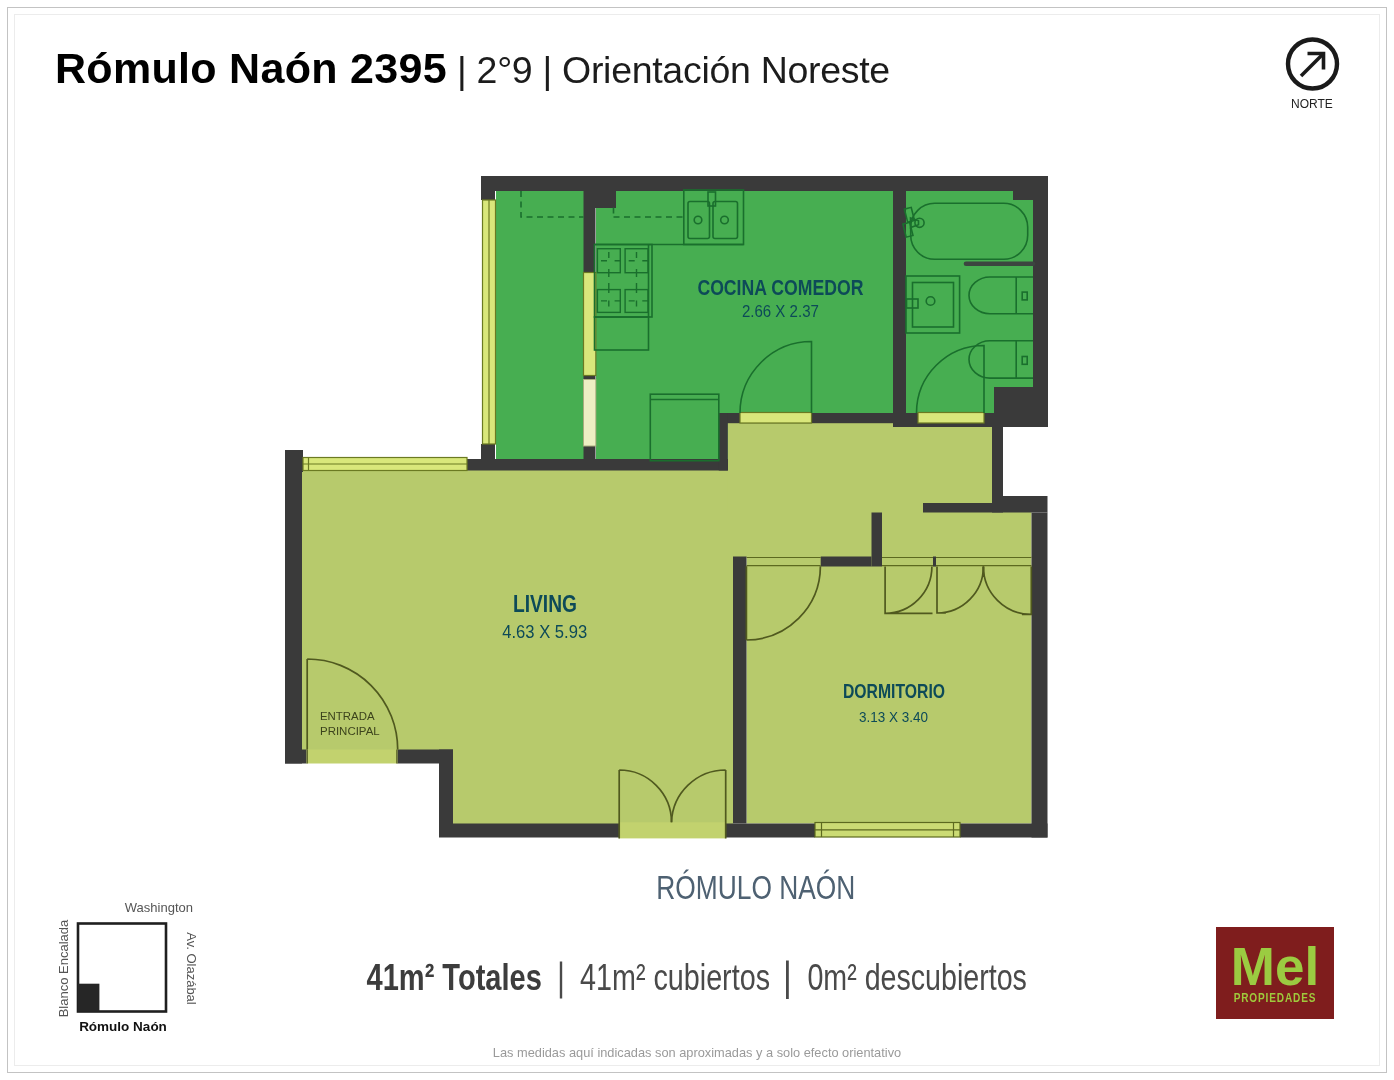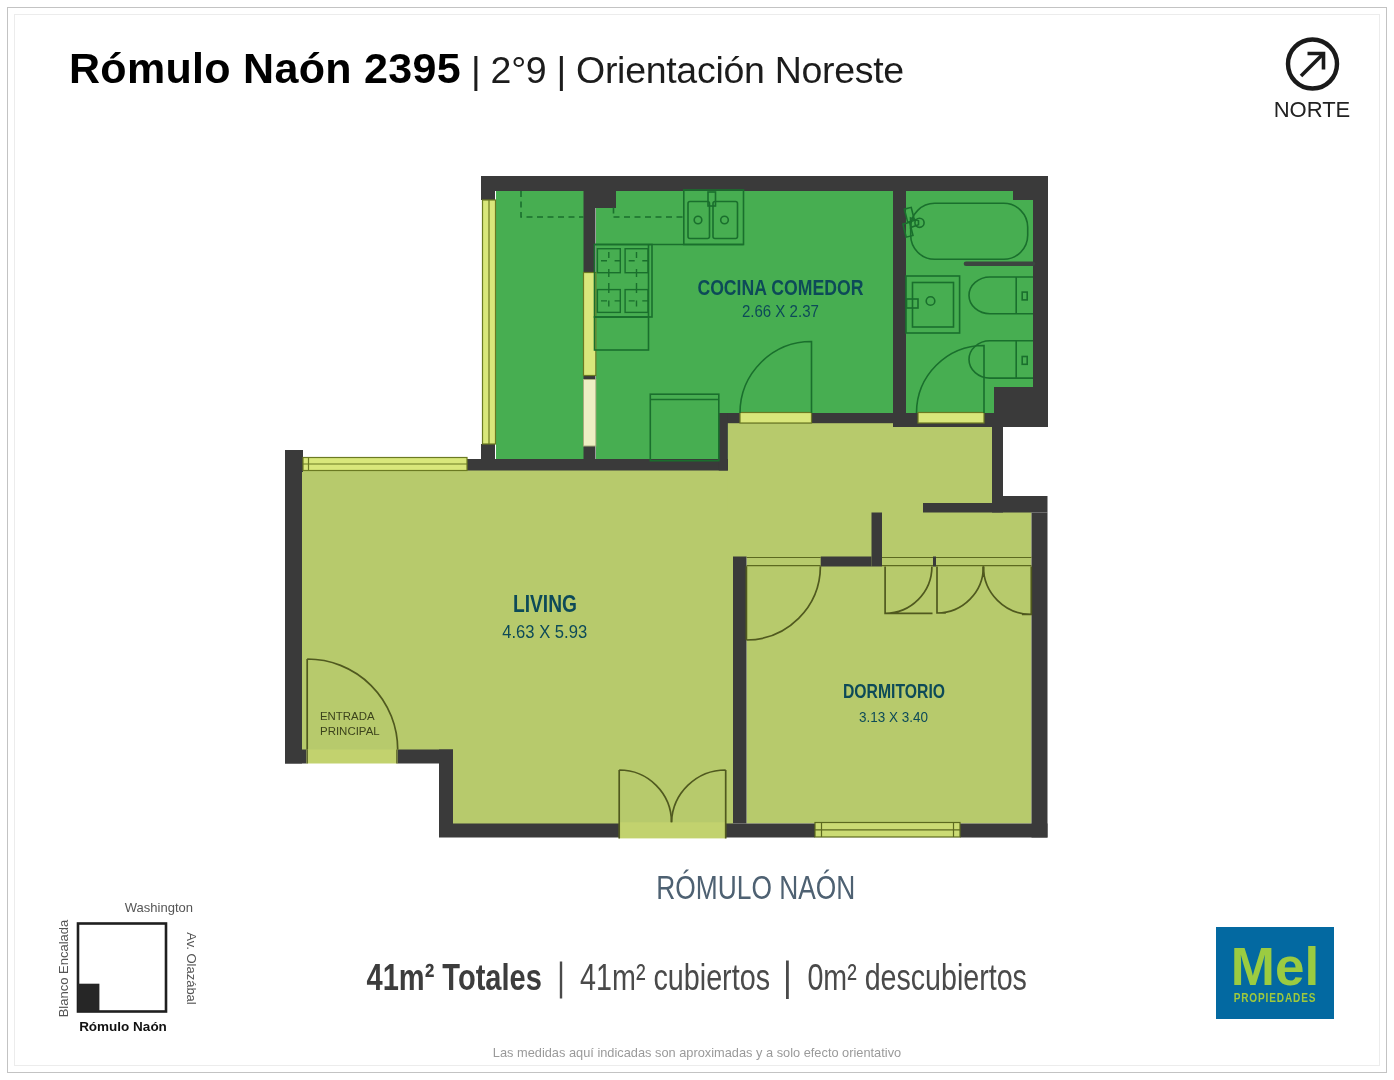--- a/index.html
+++ b/index.html
@@ -7,31 +7,31 @@
        font-family:"Liberation Sans", sans-serif;}
   .abs{position:absolute;}
 </style>
 </head>
 <body>
 
 <div class="abs" style="left:7px;top:7px;width:1378px;height:1064px;border:1px solid #c3c3c3;"></div>
 
 <div class="abs" style="left:14px;top:14px;width:1364px;height:1050px;border:1px solid #ececec;"></div>
 
-<div class="abs" style="left:69px;top:44px;white-space:nowrap;">
+<div class="abs" style="left:55px;top:44px;white-space:nowrap;">
   <span style="font-weight:bold;font-size:43px;letter-spacing:0.3px;color:#000;">Rómulo Naón 2395</span><span style="font-size:37.5px;letter-spacing:-0.3px;color:#1c1c1c;"> | 2°9 | Orientación Noreste</span>
 </div>
 
 <svg class="abs" style="left:1282px;top:33px;" width="62" height="62" viewBox="0 0 62 62">
   <circle cx="30.5" cy="31" r="24.5" fill="none" stroke="#1a1a1a" stroke-width="4.4"></circle>
   <line x1="19" y1="43" x2="40" y2="22" stroke="#1a1a1a" stroke-width="3.6"></line>
   <polyline points="25.5,20.5 41.5,20.5 41.5,36.5" fill="none" stroke="#1a1a1a" stroke-width="3.6"></polyline>
 </svg>
 
-<div class="abs" style="left:1262px;top:97px;width:100px;text-align:center;font-size:22px;color:#222;">NORTE</div>
+<div class="abs" style="left:1262px;top:97px;width:100px;text-align:center;font-size:12px;color:#222;">NORTE</div>
 
 <svg class="abs" style="left:0;top:0;" width="1394" height="1080" viewBox="0 0 1394 1080">
   <g>
 
   <rect x="496" y="188" width="88" height="272" fill="#47ae51"></rect>
 
   <polygon points="596,188 893,188 893,413 727.8,413 727.8,460 596,460" fill="#47ae51"></polygon>
 
   <polygon points="906,191 1013,191 1013,200 1033,200 1033,387 994,387 994,413 906,413" fill="#47ae51"></polygon>
 
@@ -273,18 +273,18 @@
 <svg class="abs" style="left:0;top:930px;" width="1394" height="90" viewBox="0 0 1394 90">
   <g font-family="Liberation Sans, sans-serif">
     <text x="366.5" y="59.5" font-size="37" font-weight="bold" fill="#3d3d3d" textLength="175.4" lengthAdjust="spacingAndGlyphs">41m² Totales</text>
     <rect x="559.8" y="31.5" width="2.4" height="37" fill="#4a4a4a"></rect>
     <text x="580" y="59.5" font-size="37" fill="#4a4a4a" textLength="190" lengthAdjust="spacingAndGlyphs">41m² cubiertos</text>
     <rect x="786" y="30.5" width="2.8" height="38.5" fill="#4a4a4a"></rect>
     <text x="807.4" y="59.5" font-size="37" fill="#4a4a4a" textLength="219.5" lengthAdjust="spacingAndGlyphs">0m² descubiertos</text>
   </g>
 </svg>
 
-<div class="abs" style="left:1216px;top:927px;width:118px;height:92px;background:#0369a1;text-align:center;">
+<div class="abs" style="left:1216px;top:927px;width:118px;height:92px;background:#7f1d1d;text-align:center;">
   <div style="font-size:53px;font-weight:bold;color:#9bcb41;line-height:0.93;margin-top:15px;">Mel</div>
   <div style="font-size:12px;font-weight:bold;color:#9fc93c;letter-spacing:1px;margin-top:0px;transform:scaleX(0.84);">PROPIEDADES</div>
 </div>
 
 <div class="abs" style="left:0;top:1045px;width:1394px;text-align:center;font-size:12.8px;color:#9a9a9a;">Las medidas aquí indicadas son aproximadas y a solo efecto orientativo</div>
 
 </body></html>

